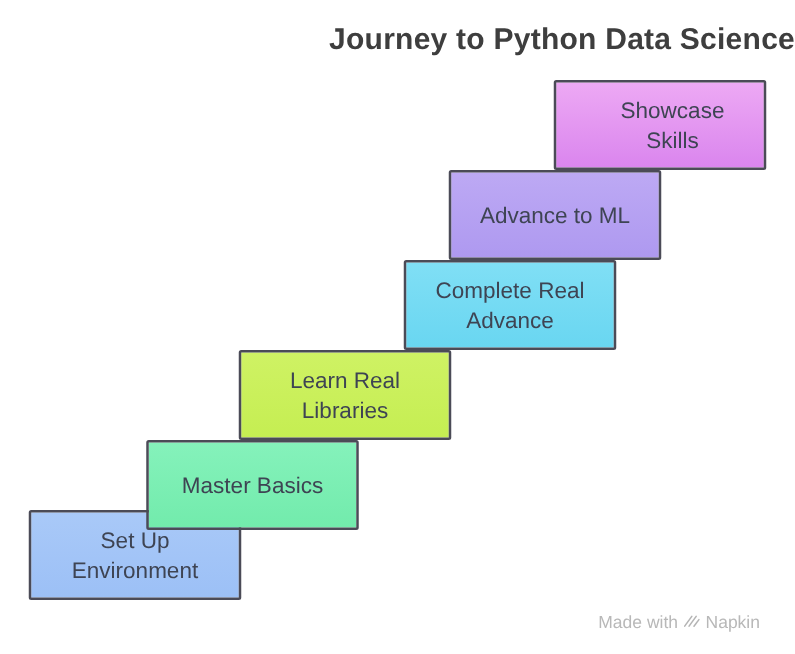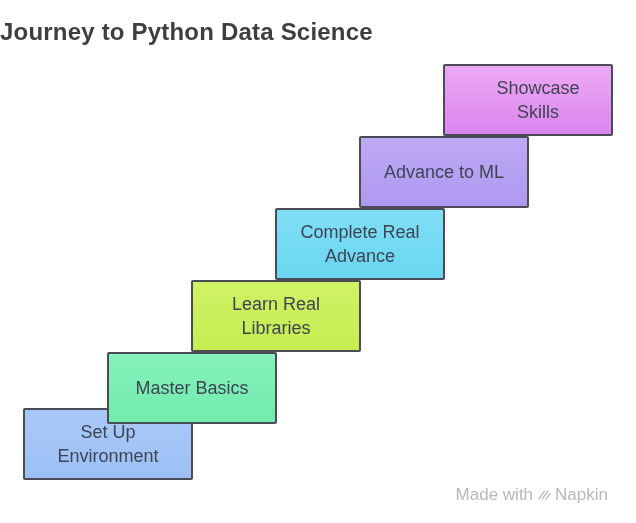--- a/index.html
+++ b/index.html
@@ -13,21 +13,21 @@
     width: 636px;
     height: 523px;
     background: #ffffff;
     overflow: hidden;
   }
   .diagram-title {
     position: absolute;
     top: 18px;
     left: 0;
     width: 636px;
-    text-align: left;
+    text-align: right;
     font-size: 24px;
     font-weight: bold;
     color: #3e3e3e;
     letter-spacing: 0.2px;
   }
   .step {
     position: absolute;
     width: 170px;
     height: 72px;
     box-sizing: border-box;
@@ -51,48 +51,48 @@
   .step-3 { left: 275px; top: 208px; }
   .step-4 { left: 359px; top: 136px; }
   .step-5 { left: 443px; top: 64px;  }
   .watermark {
     position: absolute;
     right: 28px;
     bottom: 18px;
     display: flex;
     align-items: center;
     gap: 4px;
-    font-size: 17px;
+    font-size: 14px;
     color: #b8b8b8;
   }
   .watermark svg { display: block; }
 </style>
 </head>
 <body>
 
 <div class="canvas">
 
   <div class="diagram-title">Journey to Python Data Science</div>
 
   <div class="step step-0" style="background: linear-gradient(rgb(169, 201, 248), rgb(156, 192, 246)); border-color: rgb(75, 75, 87);">
     <span class="line">Set Up</span>
     <span class="line">Environment</span>
   </div>
 
-  <div class="step step-1" style="background: linear-gradient(rgb(133, 242, 187), rgb(114, 235, 172)); border-color: rgb(75, 75, 87);">
+  <div class="step step-1" style="background: linear-gradient(rgb(133, 242, 187), rgb(114, 235, 172)); border-color: rgb(75, 75, 87); margin-left: 10px;">
     <span class="line">Master Basics</span>
     <span class="line"></span>
   </div>
 
   <div class="step step-2" style="background: linear-gradient(rgb(207, 242, 100), rgb(197, 238, 82)); border-color: rgb(75, 75, 87);">
     <span class="line">Learn Real</span>
     <span class="line">Libraries</span>
   </div>
 
-  <div class="step step-3" style="background: linear-gradient(rgb(128, 223, 245), rgb(105, 214, 241)); border-color: rgb(75, 75, 87);">
+  <div class="step step-3" style="background: linear-gradient(rgb(128, 223, 245), rgb(105, 214, 241)); border-color: rgb(75, 75, 87); margin-left: 48px;">
     <span class="line">Complete Real</span>
     <span class="line">Advance</span>
   </div>
 
   <div class="step step-4" style="background: linear-gradient(rgb(189, 169, 244), rgb(174, 153, 240)); border-color: rgb(75, 75, 87); text-align: center;">
     <span class="line">Advance to ML</span>
     <span class="line"></span>
   </div>
 
   <div class="step step-5" style="background: linear-gradient(rgb(237, 169, 244), rgb(218, 133, 238)); border-color: rgb(75, 75, 87); padding-left: 20px;">

